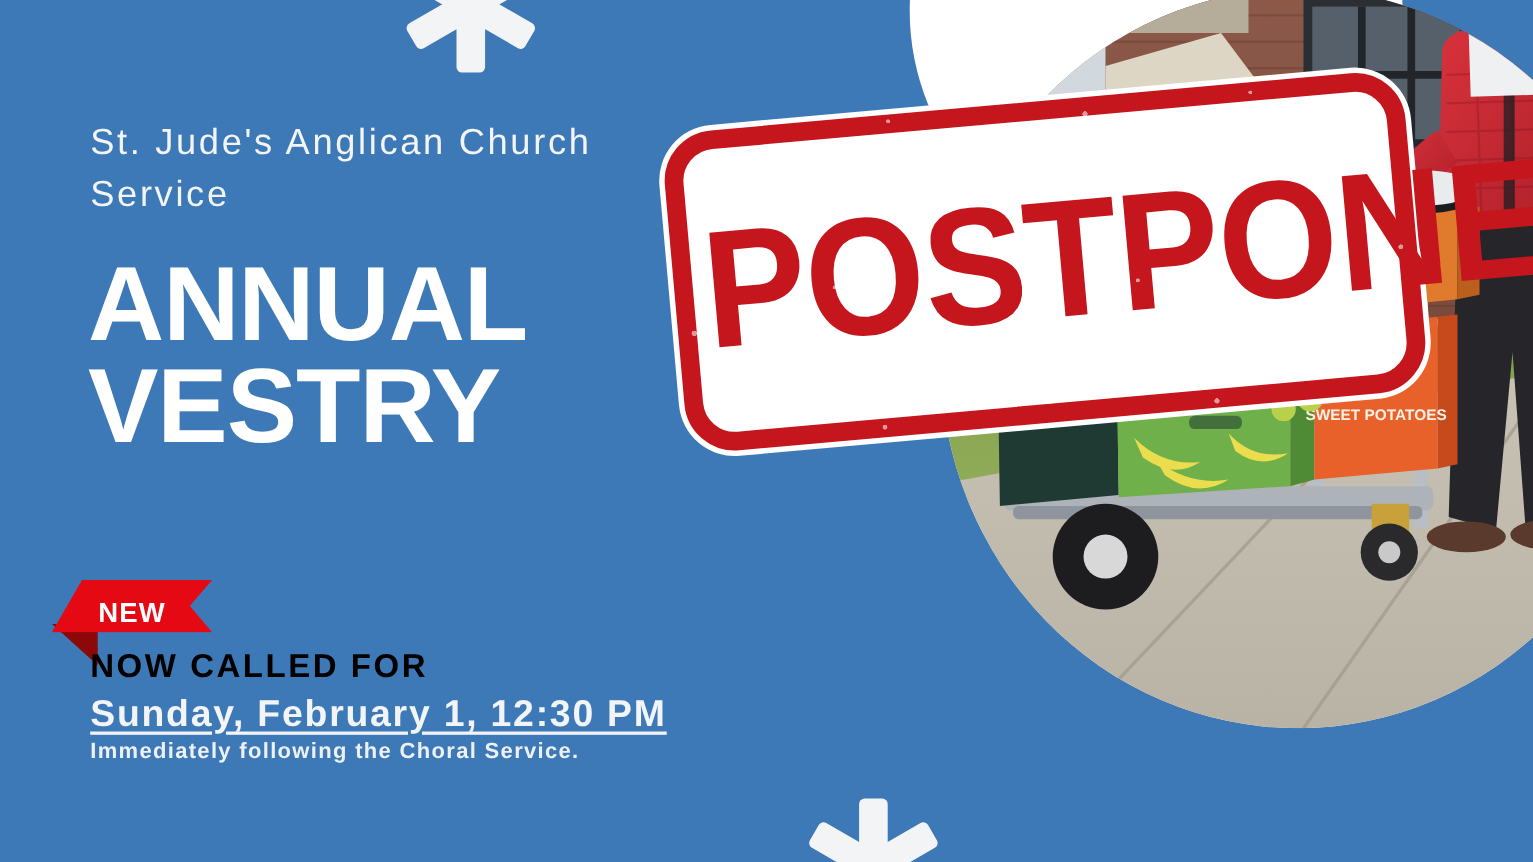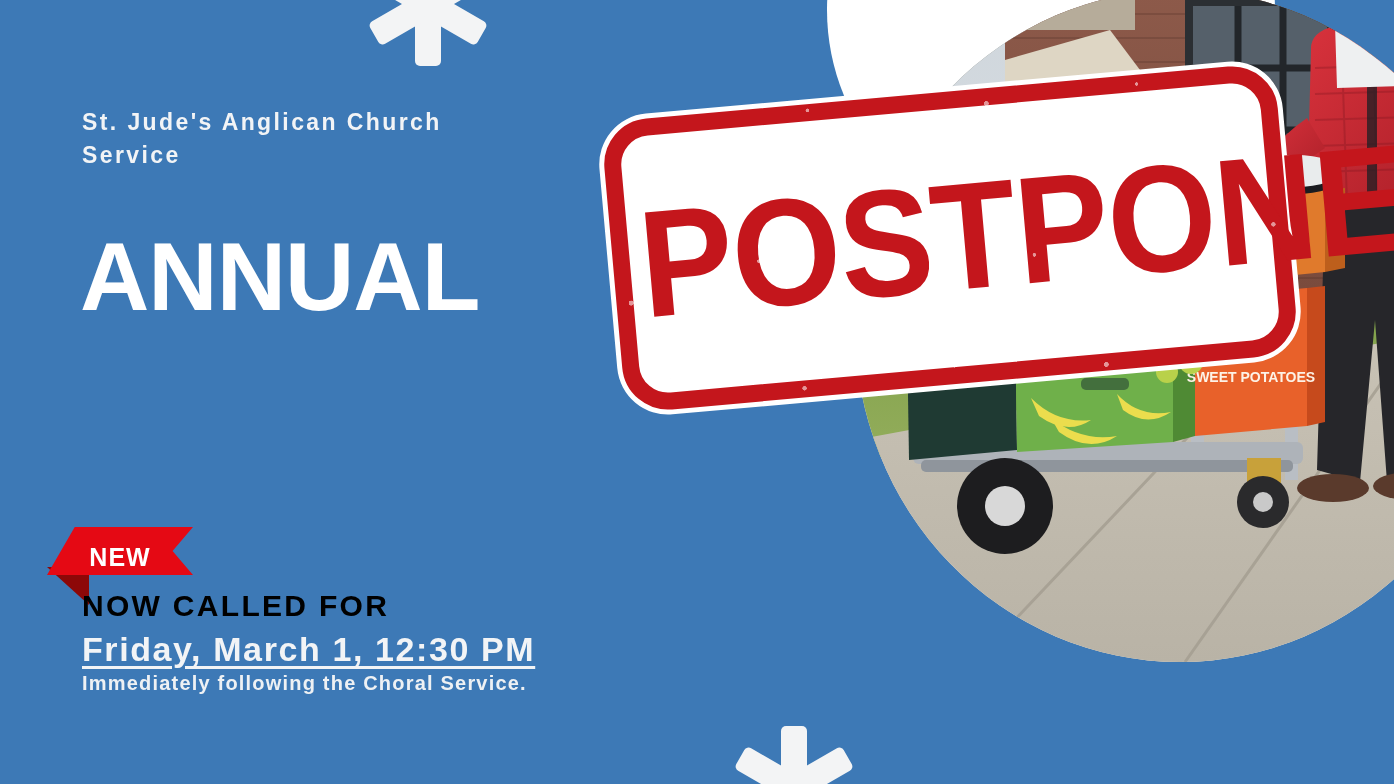--- a/index.html
+++ b/index.html
@@ -102,22 +102,22 @@
       radial-gradient(circle at 62% 58%, #fff 0 1.6px, transparent 2.0px),
       radial-gradient(circle at 22% 52%, #fff 0 1.5px, transparent 1.9px);
   }
 
   
   #org{
     position:absolute;
     left:82px; top:106px;
     width:560px;
     color:#f2f4f6;
-    font-size:23px;
-    font-weight:700;
+    font-size:33px;
+    font-weight:400;
     letter-spacing:2.4px;
     line-height:1.42;
   }
 
   #headline{
     position:absolute;
     left:80px; top:218px;
     color:#ffffff;
     font-size:96px;
     font-weight:bold;
@@ -413,25 +413,26 @@
     <span class="ast-arm" style="transform:rotate(120deg)"></span>
   </div>
 
   <div id="org">
     <div>St. Jude's Anglican Church</div>
     <div>Service</div>
   </div>
 
   <div id="headline">
     <div>ANNUAL</div>
+    <div>VESTRY</div>
   </div>
 
   <div id="ribbon">
     <div id="ribbon-fold"></div>
     <div id="ribbon-body"></div>
     <div id="ribbon-label">NEW</div>
   </div>
 
   <div id="called-for">NOW CALLED FOR</div>
-  <div id="datetime">Friday, March 1, 12:30 PM</div>
+  <div id="datetime">Sunday, February 1, 12:30 PM</div>
   <div id="note">Immediately following the Choral Service.</div>
 
 </div>
 
 </body></html>

